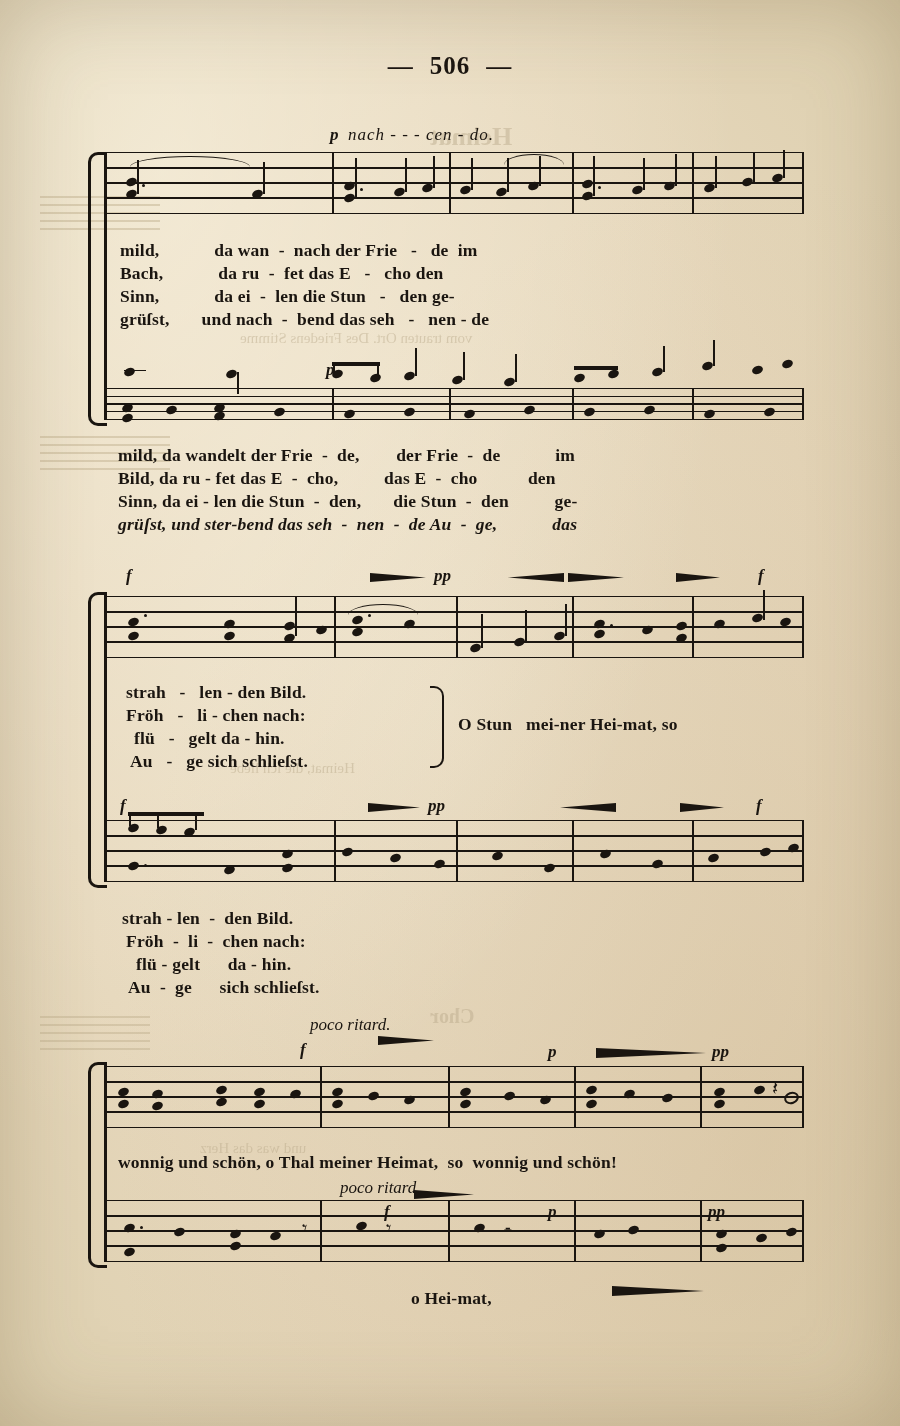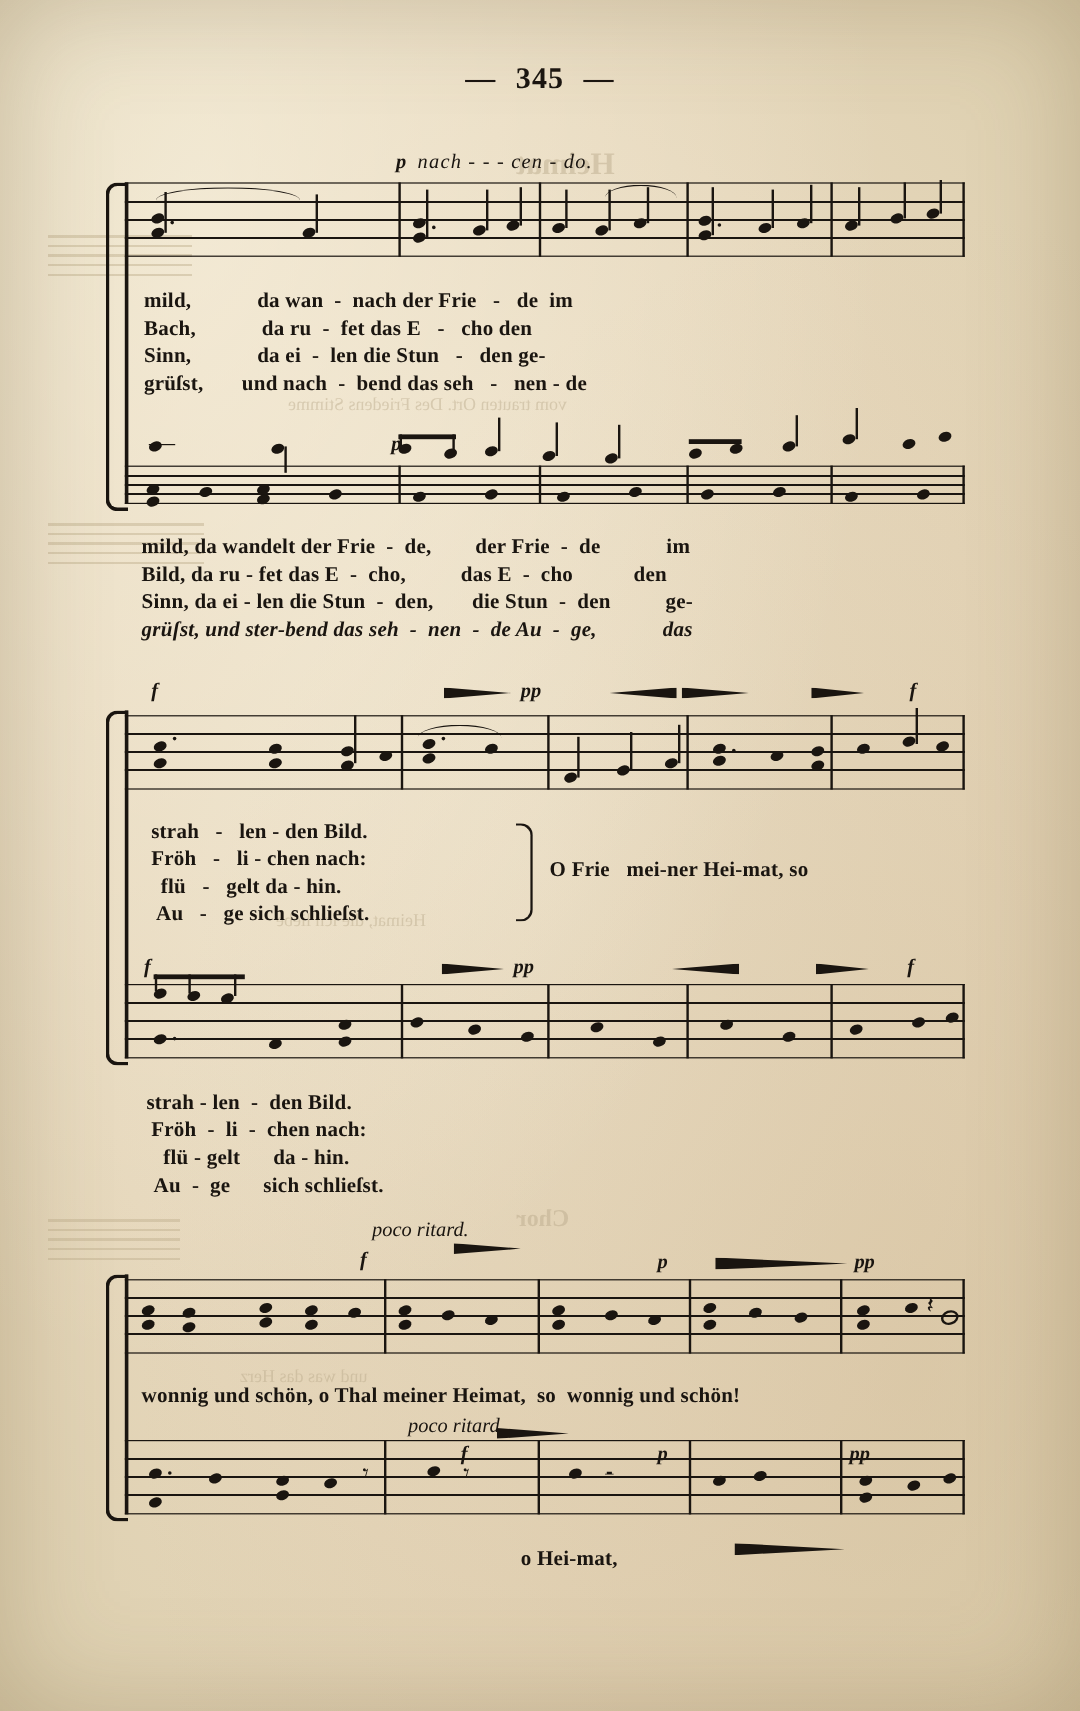--- a/index.html
+++ b/index.html
@@ -209,21 +209,21 @@
      #c2b291 30px 32px, transparent 32px 38px, #c2b291 38px 40px); opacity:.5;"></div>
 <div class="bleed" style="left:40px; top:1010px; width:110px; height:40px; background:
      linear-gradient(to bottom, transparent 0 6px, #c2b291 6px 8px, transparent 8px 14px,
      #c2b291 14px 16px, transparent 16px 22px, #c2b291 22px 24px, transparent 24px 30px,
      #c2b291 30px 32px, transparent 32px 38px, #c2b291 38px 40px); opacity:.5;"></div>
 <div class="bleed" style="left:240px; top:330px; font-size:15px;">vom trauten Ort.   Des Friedens Stimme</div>
 <div class="bleed" style="left:230px; top:760px; font-size:15px;">Heimat, die ich liebe</div>
 <div class="bleed" style="left:200px; top:1140px; font-size:15px;">und was das Herz</div>
 
 <div class="page-number">
-  <span class="dash">—</span><span>345</span><span class="dash">—</span>
+  <span class="dash">—</span><span>506</span><span class="dash">—</span>
 </div>
 
 <div class="system" style="top:0;">
 
   <div class="dyn" style="left:330px; top:125px;">p</div>
   <div class="expr" style="left:348px; top:125px; letter-spacing:1px;">nach - - - cen - do.</div>
 
   <div class="brace" style="left:88px; top:152px; height:268px;"></div>
   <div class="sysbar" style="left:104px; top:152px; height:268px;"></div>
 
@@ -389,21 +389,21 @@
     <div class="stem" style="left:659px; top:-6px; height:30px;"></div>
     <div class="nh" style="left:676px; top:22px;"></div>
   </div>
 
   <div class="lyricline" style="left:126px; top:682px;">strah   -   len - den Bild.</div>
   <div class="lyricline" style="left:126px; top:705px;">Fröh   -   li - chen nach:</div>
   <div class="lyricline" style="left:134px; top:728px;">flü   -   gelt da - hin.</div>
   <div class="lyricline" style="left:130px; top:751px;">Au   -   ge sich schlieſst.</div>
 
   <div class="bracket-right" style="left:430px; top:686px; height:78px;"></div>
-  <div class="lyricline" style="left:458px; top:714px;">O Frie   mei-ner Hei-mat, so</div>
+  <div class="lyricline" style="left:458px; top:714px;">O Stun   mei-ner Hei-mat, so</div>
 
   <div class="dyn" style="left:120px; top:796px;">f</div>
   <div class="dyn" style="left:428px; top:796px;">pp</div>
   <div class="dyn" style="left:756px; top:796px;">f</div>
   <div class="hairpin dim" style="left:368px; top:803px; width:52px; height:9px;"></div>
   <div class="hairpin cresc" style="left:560px; top:803px; width:56px; height:9px;"></div>
   <div class="hairpin dim" style="left:680px; top:803px; width:44px; height:9px;"></div>
 
   <div class="stafframe" style="left:104px; top:820px; width:700px; height:62px;">
     <div class="staff" style="left:0; top:0; width:700px; height:62px;"></div>
@@ -521,16 +521,16 @@
     <div class="nh" style="left:370px; top:24px;"></div>
     <div class="rest" style="left:400px; top:20px;">𝄼</div>
     <div class="nh" style="left:490px; top:30px;"></div>
     <div class="nh" style="left:524px; top:26px;"></div>
     <div class="nh" style="left:612px; top:30px;"></div>
       <div class="nh" style="left:612px; top:44px;"></div>
     <div class="nh" style="left:652px; top:34px;"></div>
     <div class="nh" style="left:682px; top:28px;"></div>
   </div>
 
-  <div class="lyricline" style="left:434px; top:1288px;text-align:center;">o Hei-mat,</div>
+  <div class="lyricline" style="left:411px; top:1288px;text-align:center;">o Hei-mat,</div>
 </div>
 
 <div class="vignette"></div>
 
 </body></html>

